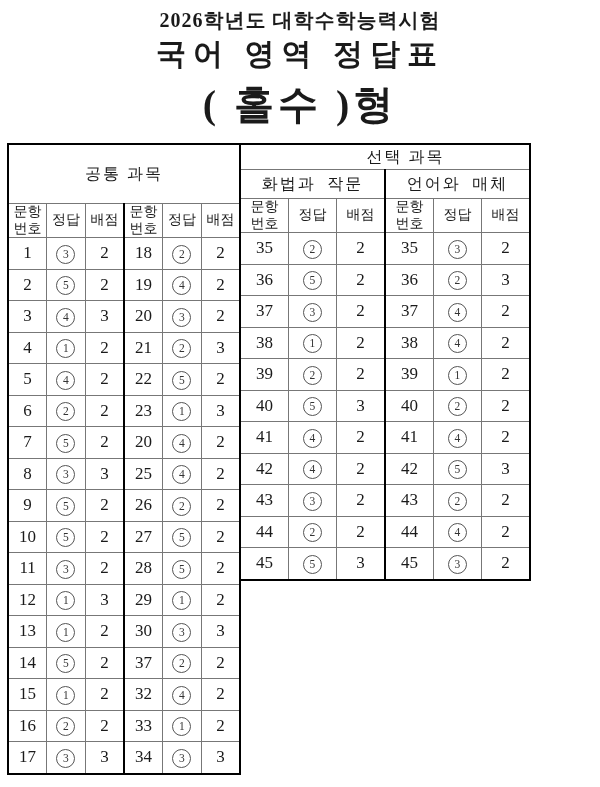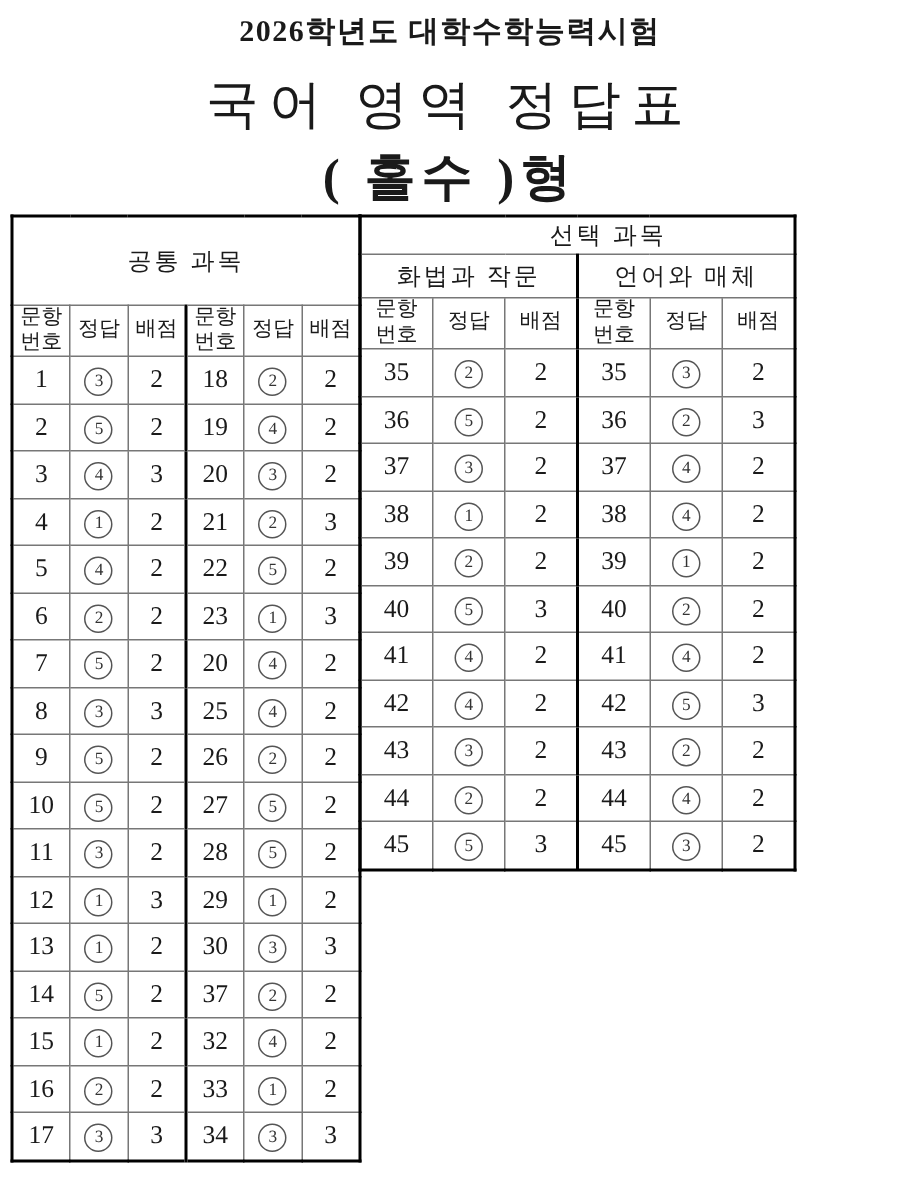--- a/index.html
+++ b/index.html
@@ -13,28 +13,27 @@
     overflow: hidden;
   }
   .title-block { text-align: center; }
   .exam-title {
     padding-top: 7px;
     font-size: 20px;
     font-weight: 600;
     letter-spacing: 1px;
   }
   .subject-title {
-    margin-top: 12px;
-    font-size: 35px;
-    font-weight: 400;
+    font-size: 30px;
+    font-weight: 700;
     letter-spacing: 7px;
   }
   .form-type {
     margin-top: 2px;
-    font-size: 34px;
+    font-size: 40px;
     font-weight: 700;
     letter-spacing: 4px;
   }
   .tables {
     position: absolute;
     top: 143px;
     left: 7px;
     display: flex;
     align-items: flex-start;
   }
@@ -52,21 +51,21 @@
     padding: 0;
     font-weight: normal;
   }
   .thick-l { border-left: 2px solid #000 !important; margin-top: 15px; }
   .section-h {
     font-size: 16px;
     letter-spacing: 2px;
   }
   .common-table .section-h { height: 58px; }
   .elective-table .section-top { height: 24px; padding-left: 41px; }
-  .sub-h { height: 28px; font-size: 16px; letter-spacing: 2px; }
+  .sub-h { height: 28px; font-size: 16px; letter-spacing: 2px; font-family: Liberation Mono, monospace; }
   .col-heads th {
     height: 33px;
     font-size: 14px;
     line-height: 1.15;
     white-space: pre-line;
   }
   tbody td {
     height: 30.5px;
     font-size: 17px;
   }

